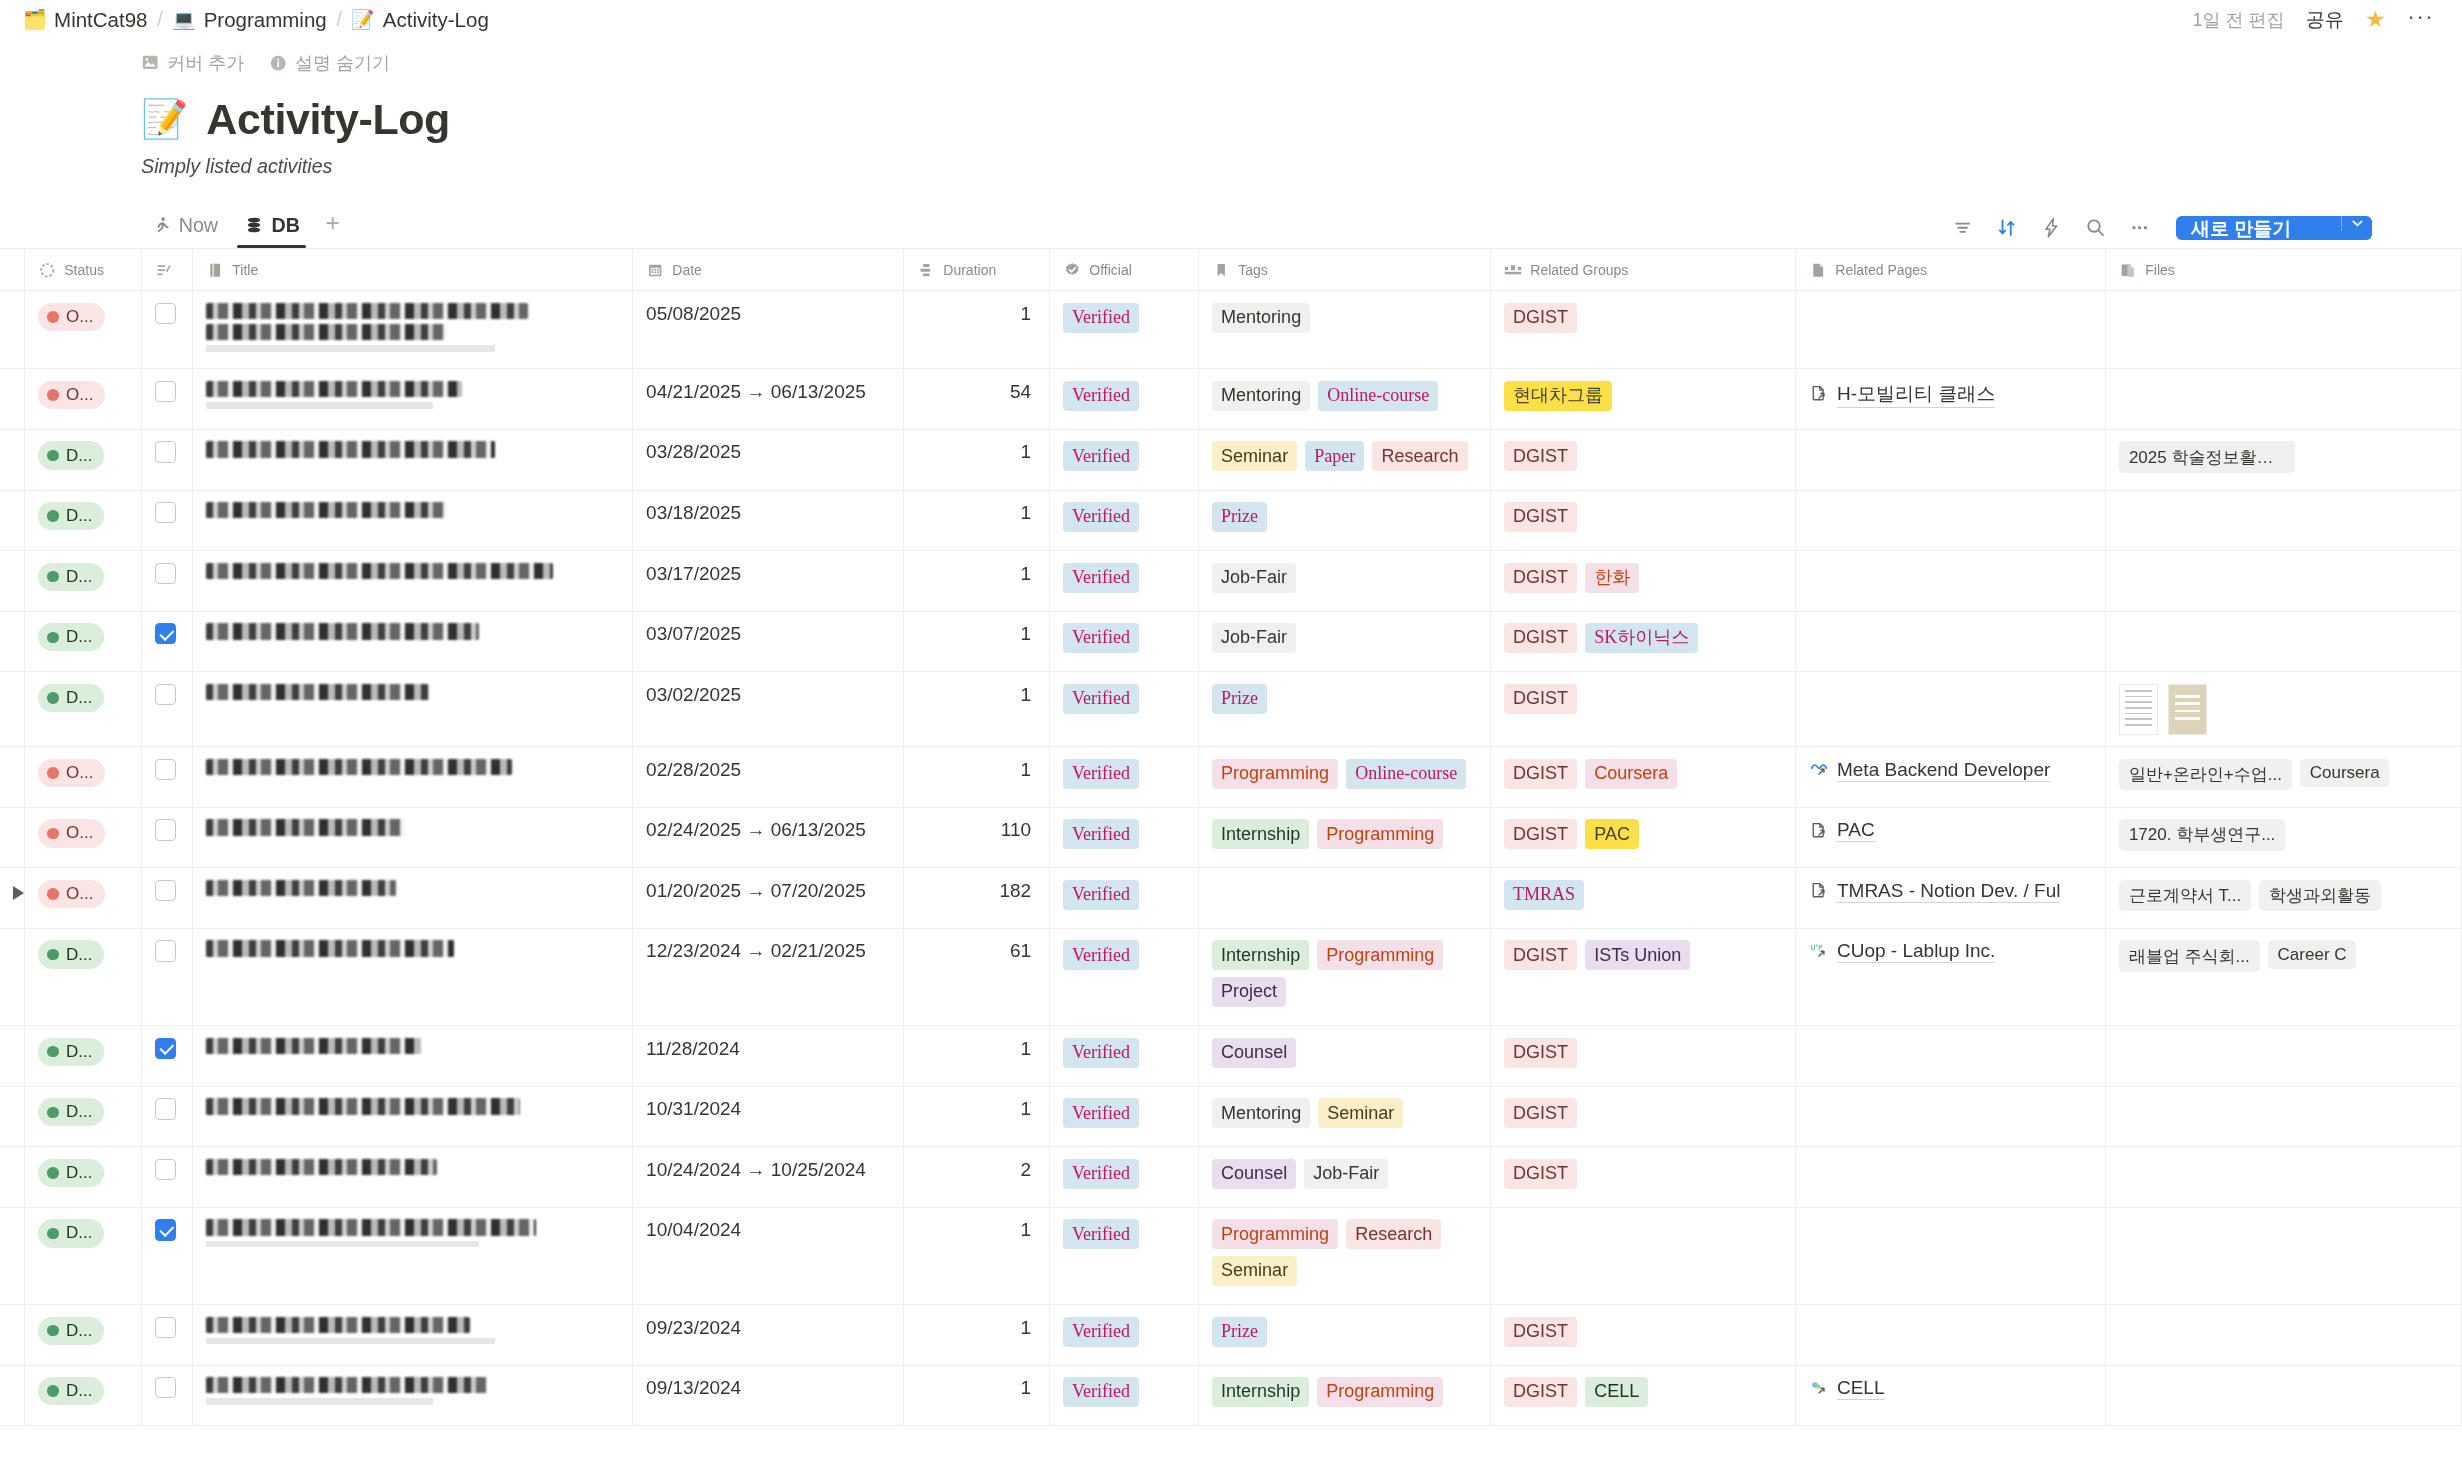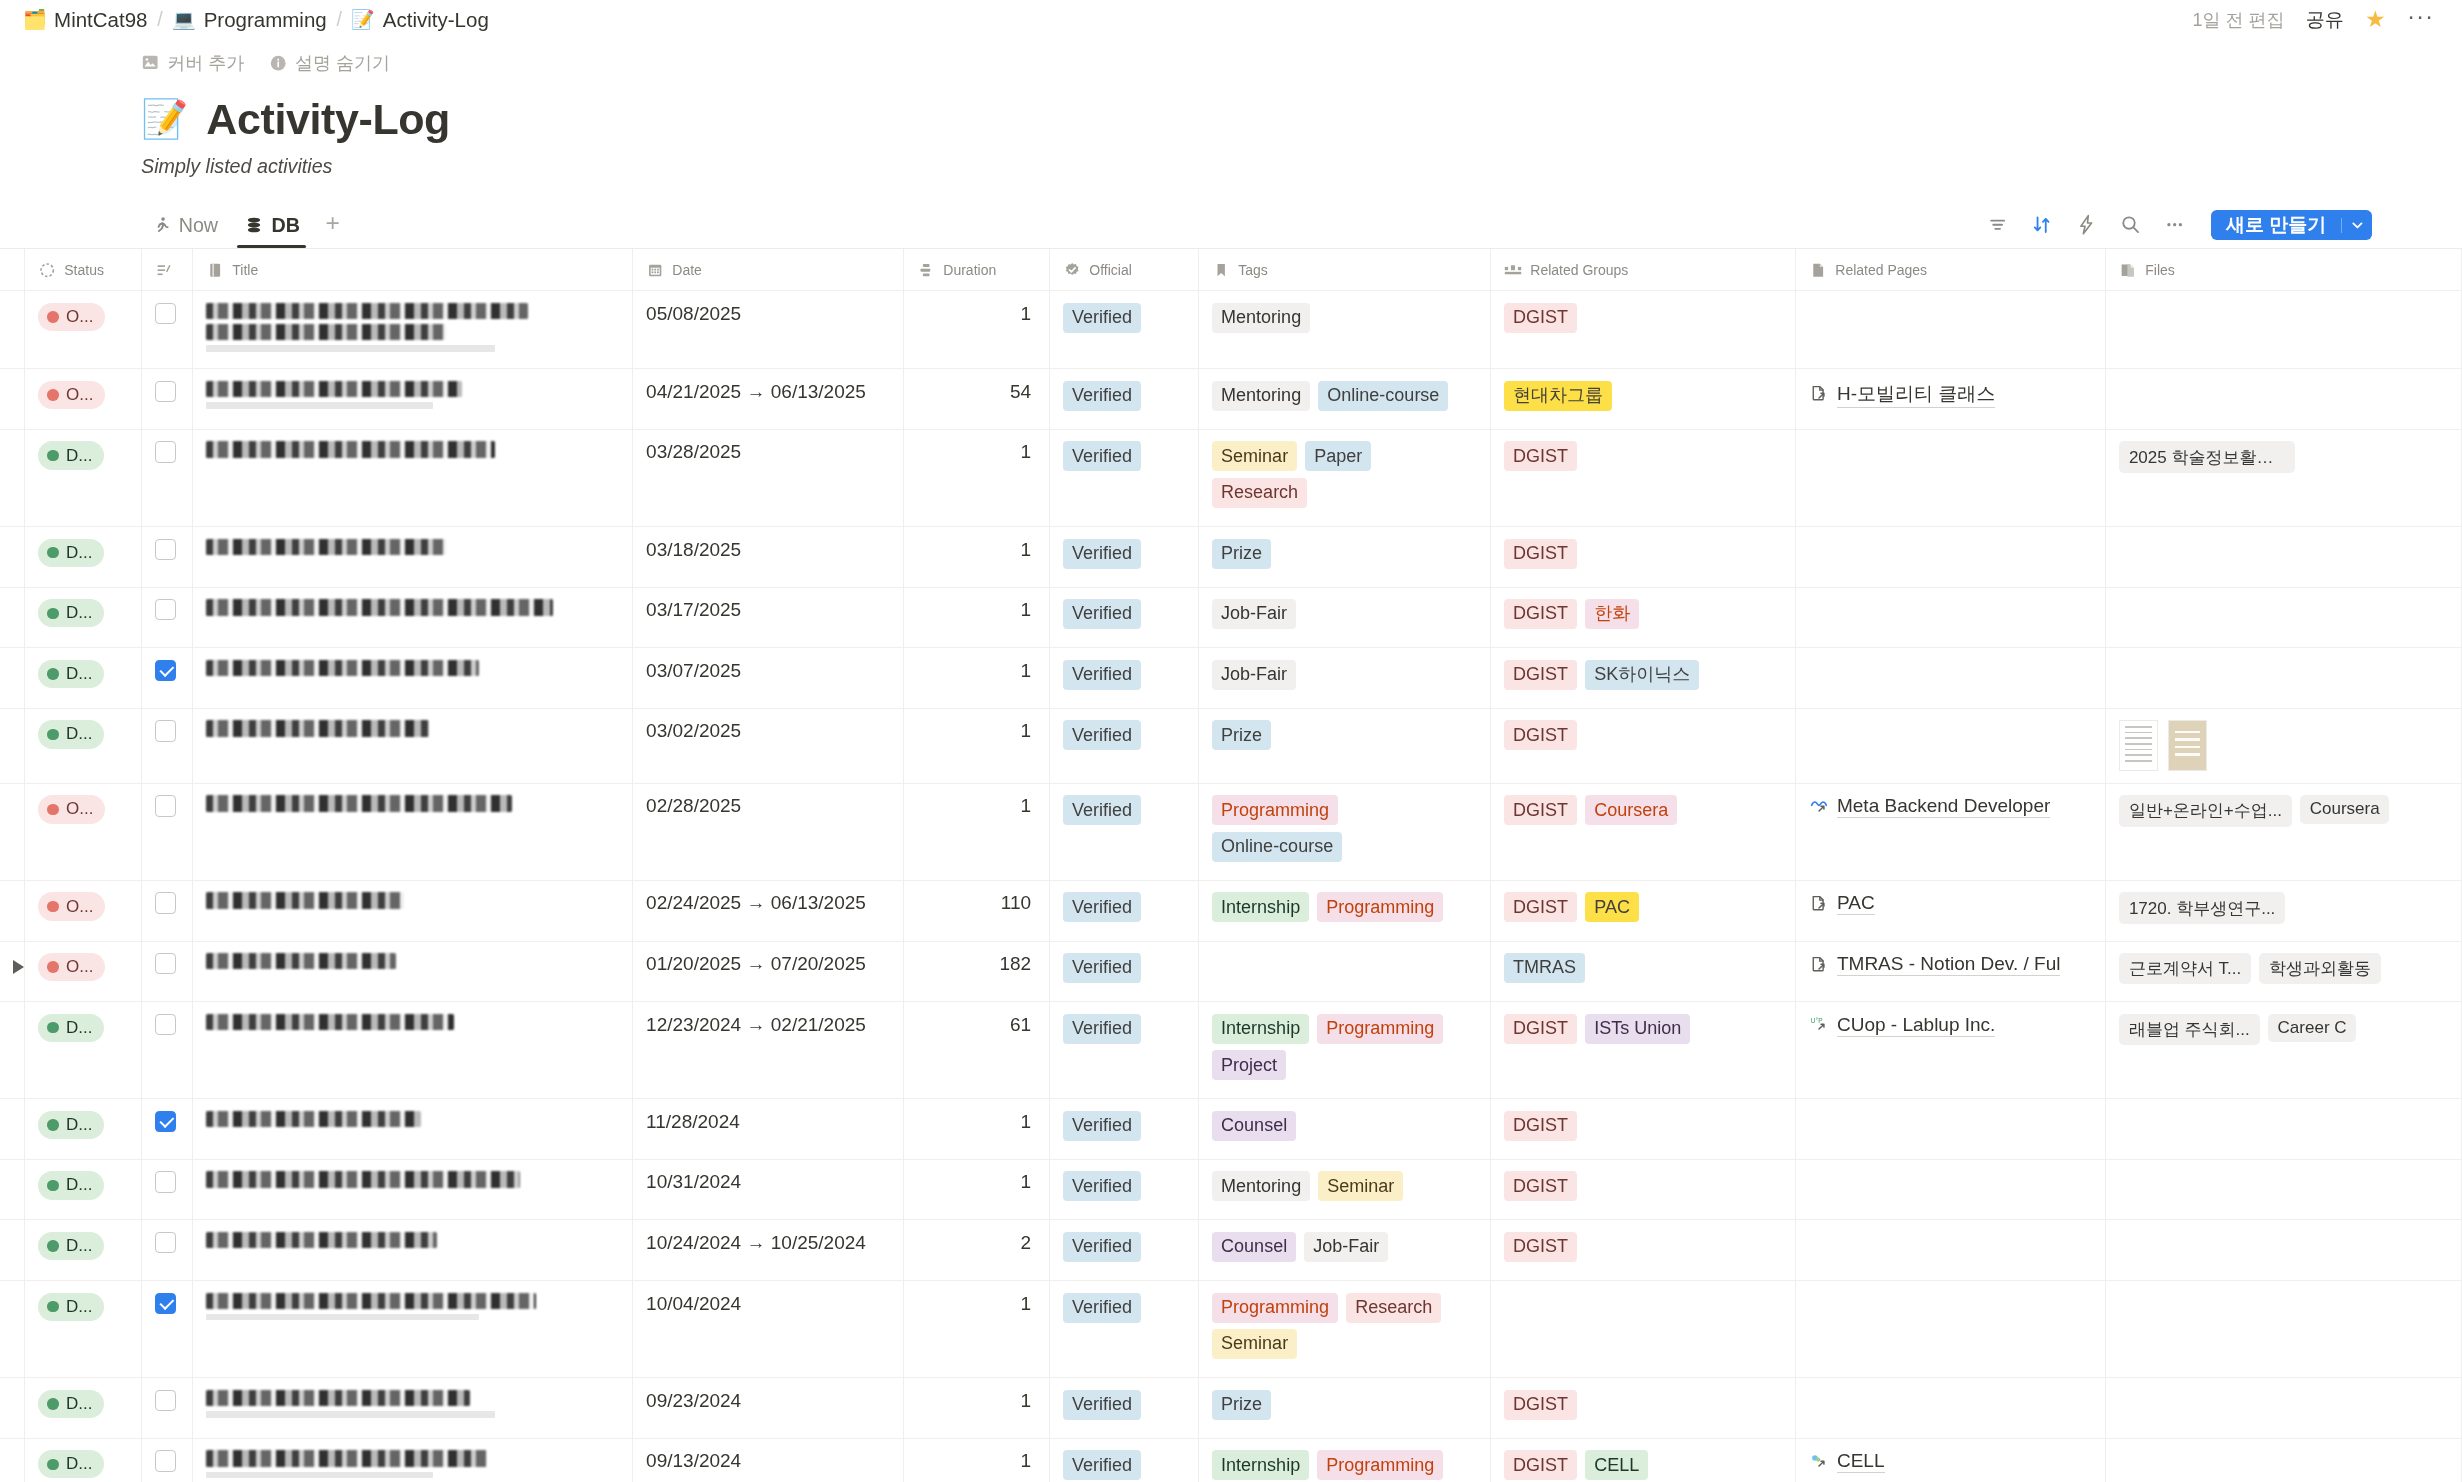--- a/index.html
+++ b/index.html
@@ -40,21 +40,21 @@
   .viewbar { display:flex; align-items:flex-end; margin-top: 31px; height: 39px; position: relative; }
   .viewtabs { display:flex; gap: 6px; }
   .vtab { display:flex; align-items:center; gap:8.2px; padding: 3.3px 9.8px 11.5px 9.8px; font-size:19.7px; color:#8d8a85; cursor:pointer; position:relative;}
   .vtab.active { color:#37352f; font-weight:600; }
   .vtab.active::after { content:""; position:absolute; left:3.3px; right:3.3px; bottom:0; height:3.3px; background:#37352f; border-radius:1.6px;}
   .vtab .g { display:inline-flex; width:19.7px; height:19.7px; align-items:center; justify-content:center;}
   .vtab-plus { font-size:24.6px; color:#aaa7a1; padding: 0 9.8px 9.8px 9.8px; cursor:pointer; line-height:1;}
 
   .viewtools { margin-left:auto; display:flex; align-items:center; gap: 21.3px; padding-right: 74px; padding-bottom: 8.2px;}
   .vt-ico { width:23px; height:23px; display:inline-flex; align-items:center; justify-content:center; cursor:pointer;}
-  .newbtn { display:flex; align-items:center; background:#2f80ed; border-radius:5.7px; overflow:hidden; height:30px; margin-left: 3.3px;}
+  .newbtn { display:flex; align-items:flex-start; background:#2f80ed; border-radius:5.7px; overflow:hidden; height:24px; margin-left: 3.3px; gap: 35px;}
   .newbtn .lbl { color:#fff; font-size:19px; font-weight:600; padding: 0 14.8px; display:flex; align-items:center; white-space:nowrap;}
   .newbtn .car { width:31px; display:flex; align-items:center; justify-content:center; border-left:0.8px solid rgba(255,255,255,.35); }
 
   
   .tablewrap { margin-top: 0; border-top: 0.8px solid #ecebea; position: relative; }
   table.db { border-collapse: collapse; table-layout: fixed; width: 2462px; }
   table.db th, table.db td { border-bottom: 0.8px solid #f0efee; border-right: 0.8px solid #f0efee; vertical-align: top; }
   table.db th { text-align:left; font-weight: 400; height: 41px; padding: 0 13px; color:#8d8a85; font-size: 14px; }
   th.c-exp, td.c-exp { border-right: none; }
   .th-in { display:flex; align-items:center; gap:8.2px; height: 41px; }
@@ -74,21 +74,21 @@
   .cbx.on { background:#2f80ed; border-color:#2f80ed; position:relative;}
   .cbx.on::after{ content:""; position:absolute; left:6.6px; top:2.5px; width:5.7px; height:10.7px; border:solid #fff; border-width:0 2.5px 2.5px 0; transform:rotate(45deg);}
 
   .redact { display:block; height:16.4px; border-radius:1.6px; margin-bottom:4.9px;
             background: repeating-linear-gradient(90deg,#2f2f2f 0 7.4px,#c9c9c9 7.4px 12.3px,#585858 12.3px 22px,#ededed 22px 27px,#1f1f1f 27px 36px,#b4b4b4 36px 43px);
             filter: blur(0.9px); opacity: .92;}
   .redact.under { height:6.6px; background:#e7e7e7; filter:none; opacity:1; border-radius:0.8px;}
 
   .pill { display:inline-block; border-radius:4.1px; padding: 3.3px 9px; font-size:18px; margin: 0 8.2px 6.6px 0; white-space:nowrap; line-height:1.3;}
   .p-gray   { background:#f1f0ef; color:#37352f; }
-  .p-blue   { background:#d3e5ef; color:#404040; }
+  .p-blue   { background:#d3e5ef; color:#be185d;font-family:Liberation Serif, serif; }
   .p-yellow { background:#fbefc8; color:#4a3a1a; }
   .p-red    { background:#fbe4e4; color:#6e3630; }
   .p-pink   { background:#f5e0e9; color:#c2410c; }
   .p-green  { background:#dbeddb; color:#1c3829; }
   .p-purple { background:#e8deee; color:#402c4b; }
   .p-brown  { background:#fde047; color:#44403c; }
 
   .relink { display:inline-flex; align-items:center; gap:8.2px; }
   .relink .lbl { border-bottom:0.8px solid #d4d2cf; font-size:19px; white-space:nowrap; color:#37352f;}
   .relink .g { width:19.7px; height:19.7px; display:inline-flex; align-items:center; justify-content:center; flex:0 0 auto;}

